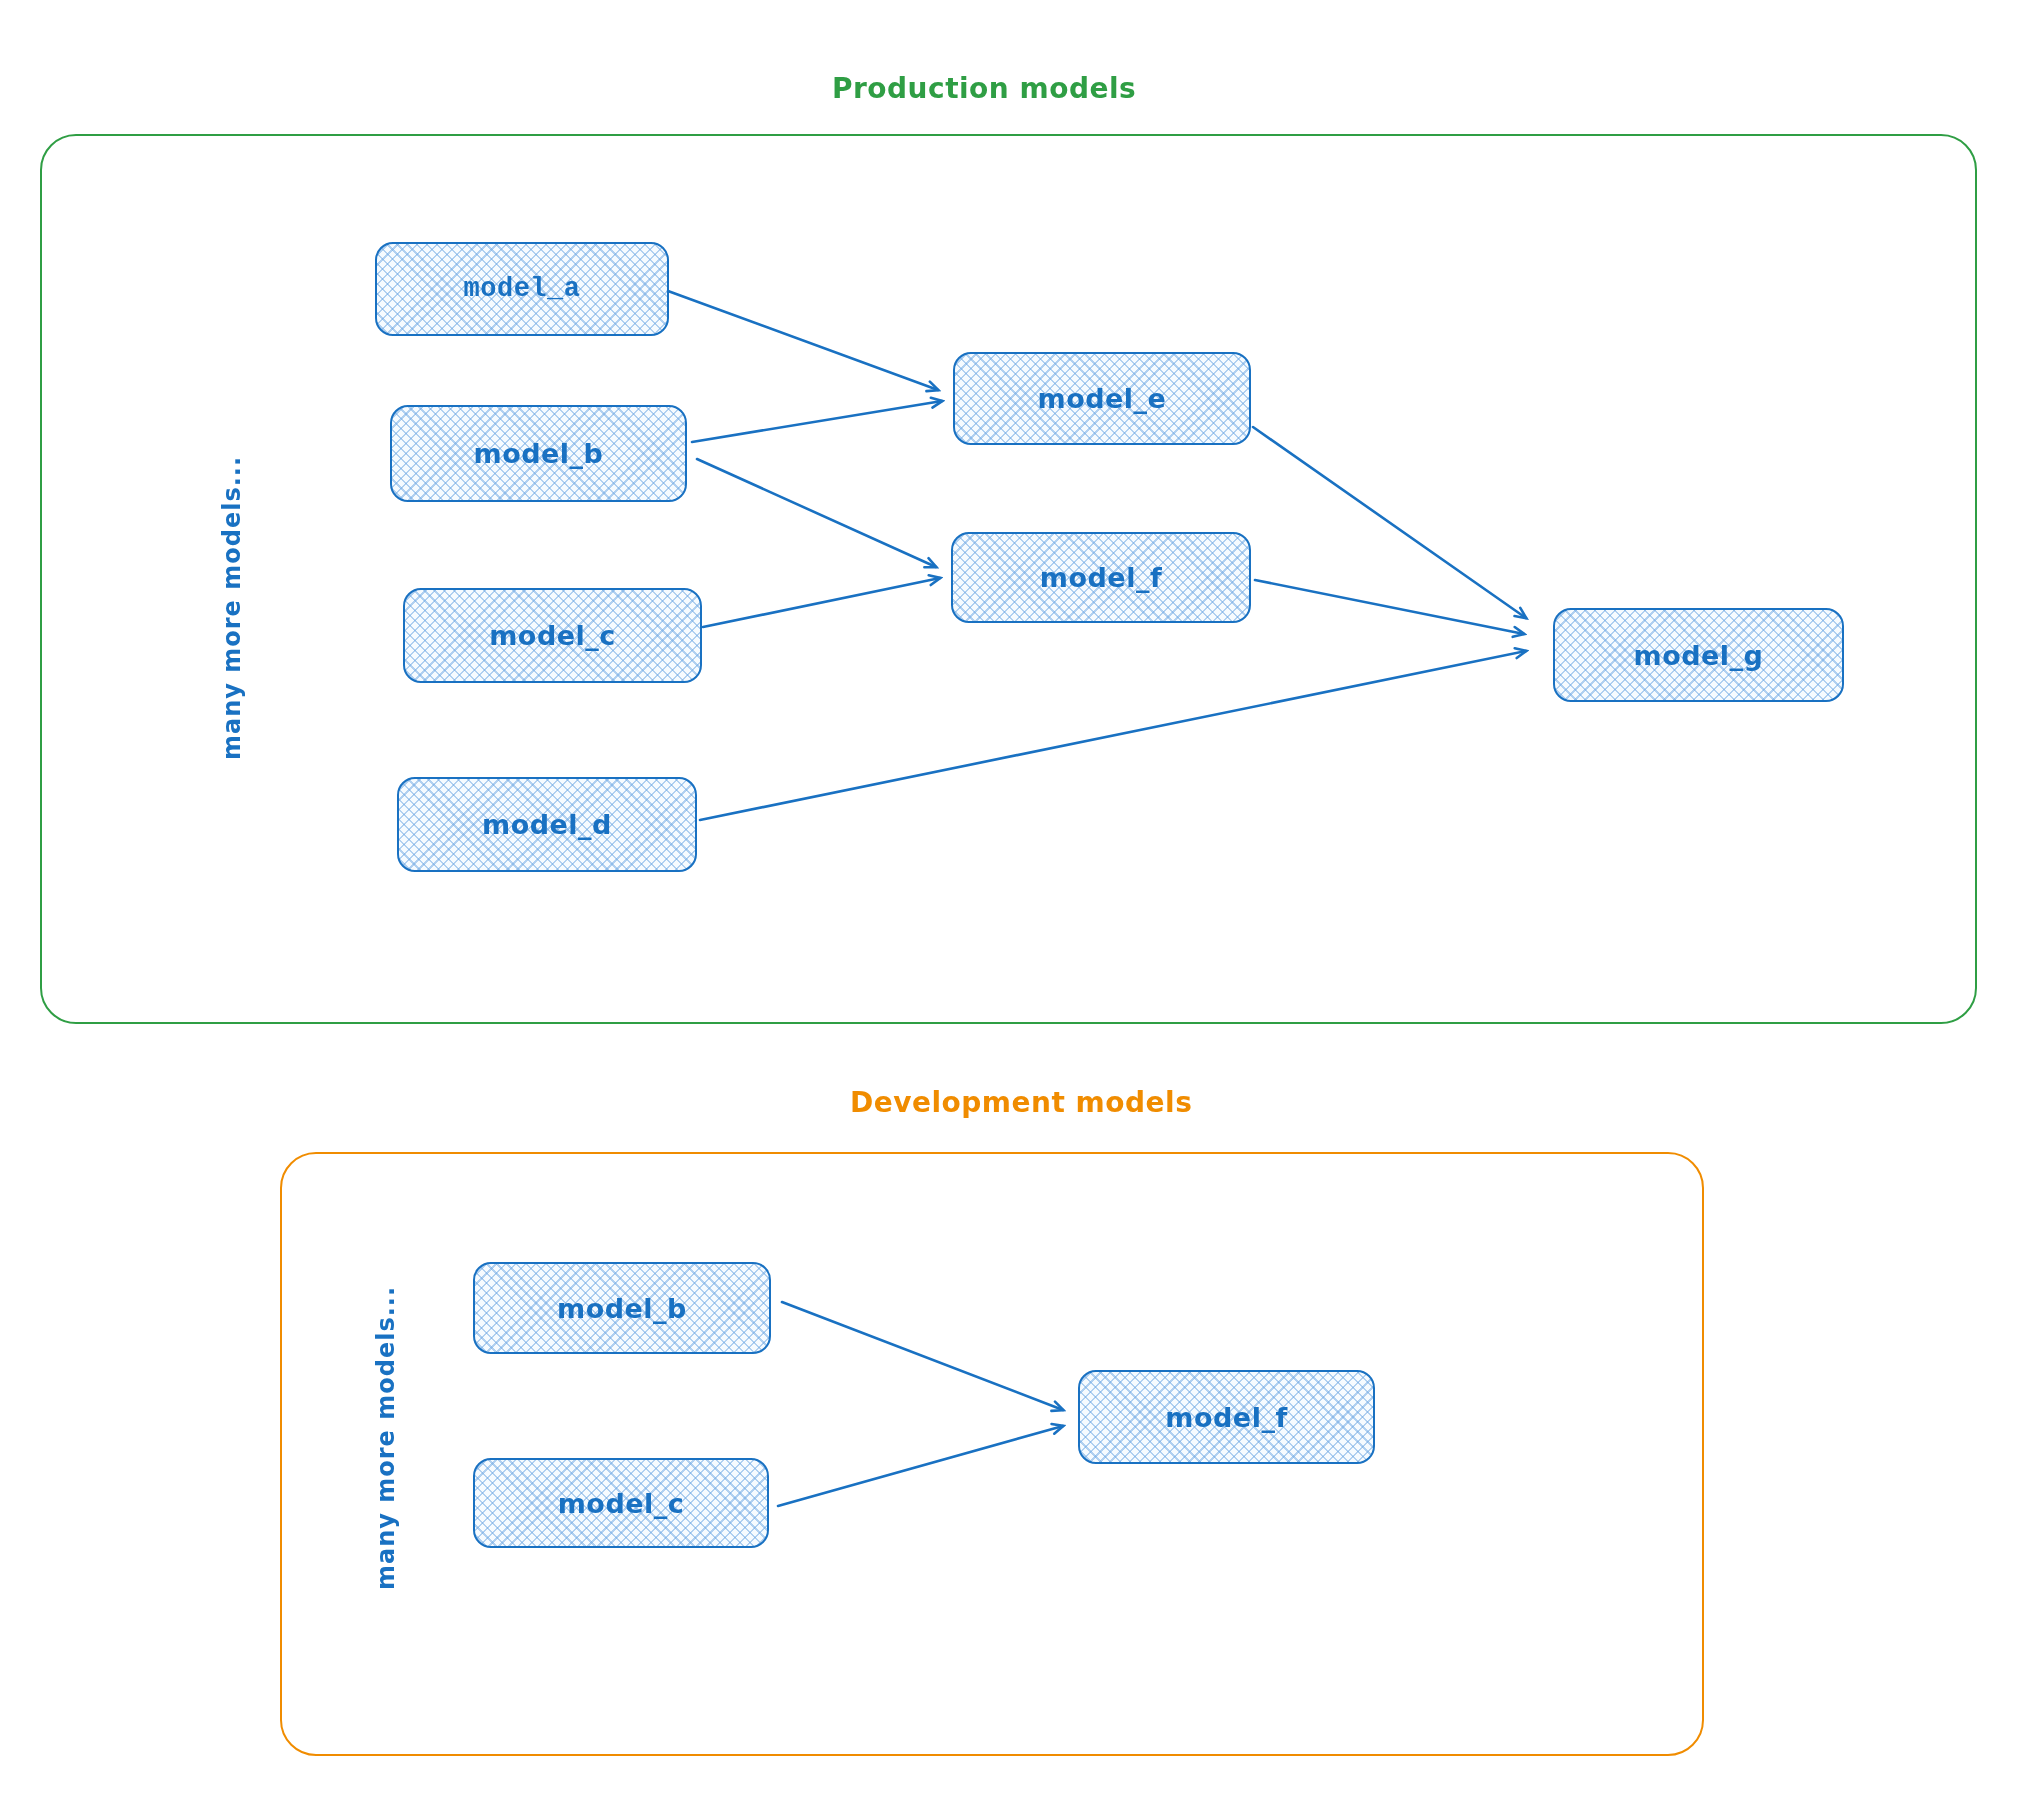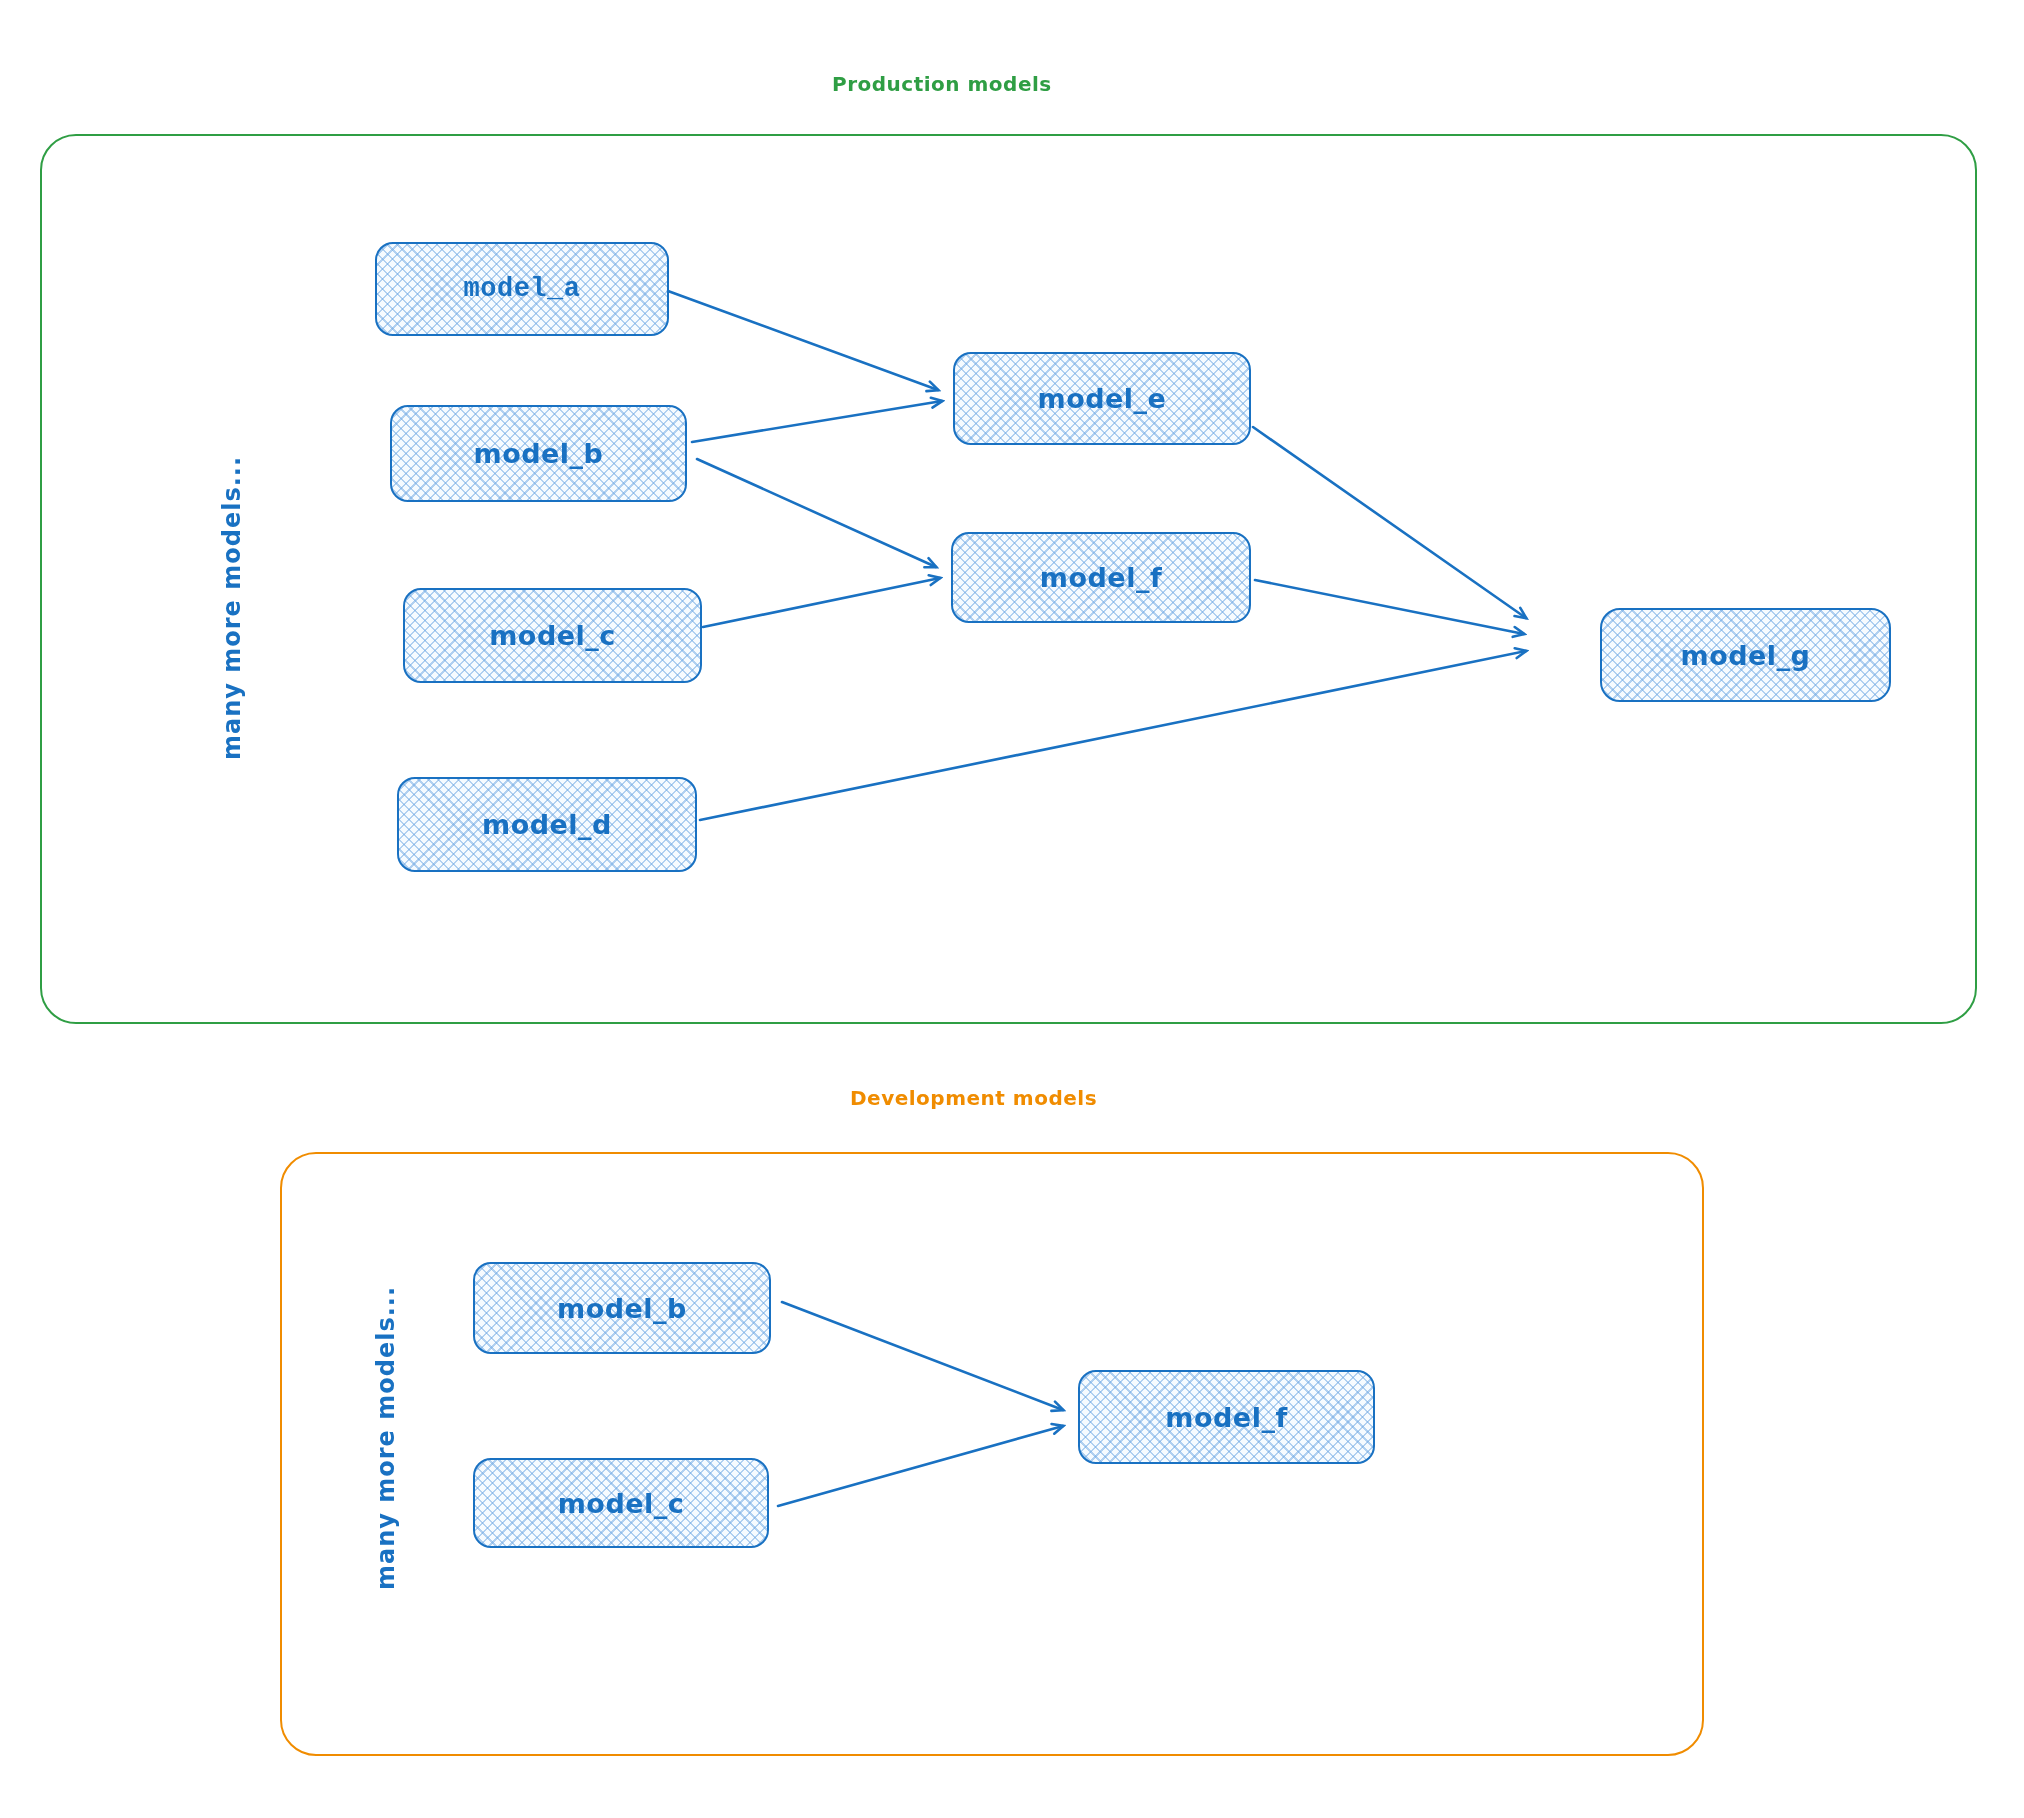--- a/index.html
+++ b/index.html
@@ -2,21 +2,21 @@
 <html><head>
 <meta charset="utf-8">
 <style>
   html,body{margin:0;padding:0;background:#ffffff;}
   body{
     width:2024px;height:1818px;position:relative;overflow:hidden;
     font-family:"DejaVu Sans",sans-serif;
   }
   .stage{position:absolute;inset:0;}
   .section-title{
-    position:absolute;font-size:20px;font-weight:bold;letter-spacing:.5px;white-space:nowrap;
+    position:absolute;font-size:28px;font-weight:bold;letter-spacing:.5px;white-space:nowrap;
   }
   .frame{
     position:absolute;border-radius:36px;background:transparent;
   }
   .frame.green{border:2.5px solid #2f9e44;}
   .frame.orange{border:2.5px solid #f08c00;}
   .side-label{
     position:absolute;color:#1971c2;font-size:24px;font-weight:bold;letter-spacing:1px;
     writing-mode:vertical-rl;transform:rotate(180deg);white-space:nowrap;
   }
@@ -60,21 +60,21 @@
   </div>
 
   <div class="node" style="left:953px;top:352px;width:294px;height:89px;border-radius:18px;">
     <span>model_e</span>
   </div>
 
   <div class="node" style="left:951px;top:532px;width:296px;height:87px;">
     <span>model_f</span>
   </div>
 
-  <div class="node" style="left:1600px;top:608px;width:287px;height:90px;border-radius:20px;">
+  <div class="node" style="left:1553px;top:608px;width:287px;height:90px;">
     <span>model_g</span>
   </div>
 
   <div class="section-title" style="left:850px;top:1086px;color:#f08c00;">Development models</div>
 
   <div class="frame orange" style="left:280px;top:1152px;width:1420px;height:600px;"></div>
 
   <div class="side-label" style="left:372px;top:1302px;height:288px;">many more models...</div>
 
   <div class="node" style="left:473px;top:1262px;width:294px;height:88px;">

